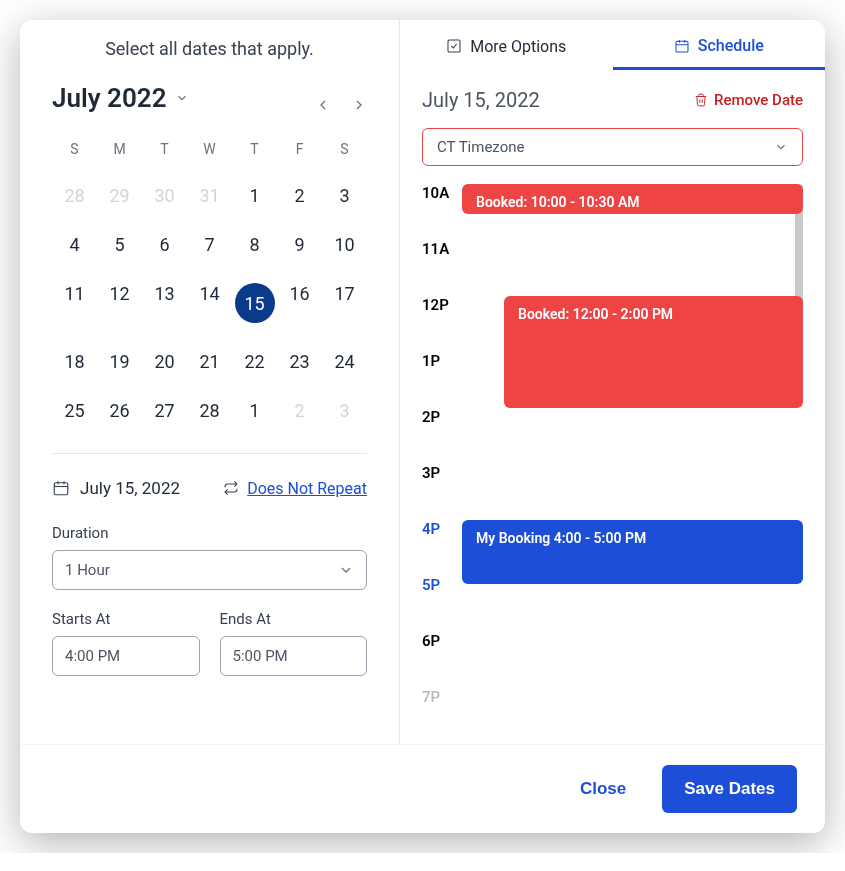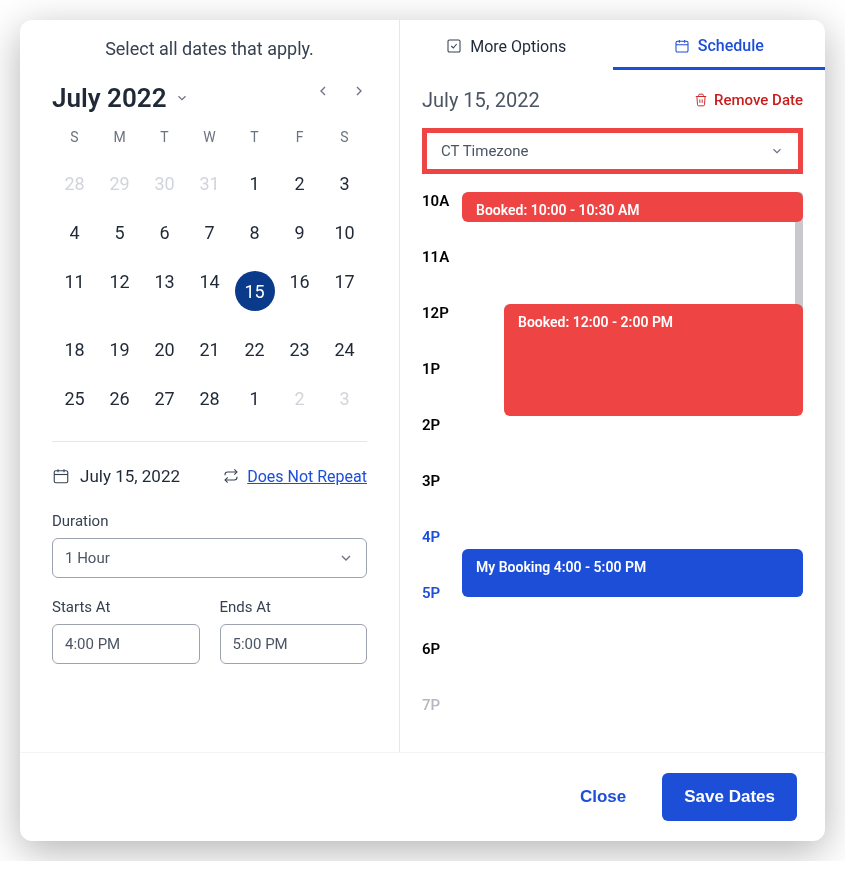--- a/index.html
+++ b/index.html
@@ -27,23 +27,23 @@
       border-right: 1px solid #e5e7eb;
     }
     .instruction {
       text-align: center;
       font-size: 18px;
       color: #374151;
       margin-bottom: 24px;
     }
     .month-header {
       display: flex;
-      align-items: flex-start;
+      align-items: flex-end;
       justify-content: space-between;
-      margin-bottom: 6px;
+      margin-bottom: 18px;
       gap: 41px;
     }
     .month-label-wrap {
       display: flex;
       align-items: center;
       gap: 8px;
       cursor: pointer;
     }
     .month-label {
       font-size: 26px;
@@ -196,22 +196,22 @@
       display: flex;
       align-items: center;
       gap: 6px;
       color: #c81e1e;
       font-size: 15px;
       font-weight: 500;
       cursor: pointer;
     }
     .trash-icon { width: 14px; height: 14px; stroke: #c81e1e; stroke-width: 1.6; fill: none; }
     .tz-select {
-      border: 5px solid #ef4444;
-      border-radius: 0;
+      border: 1px solid #ef4444;
+      border-radius: 6px;
       padding: 9px 14px;
       font-size: 15px;
       color: #4b5563;
       display: flex;
       justify-content: space-between;
       align-items: center;
       cursor: pointer;
       margin-bottom: 18px;
     }
     .schedule {
@@ -482,21 +482,21 @@
               <div class="hour-label active">5P</div>
             </div>
             <div class="hour-row">
               <div class="hour-label">6P</div>
             </div>
             <div class="hour-row">
               <div class="hour-label fade">7P</div>
             </div>
             <div class="event gray" style="top: 0px; height: 30px;">Booked: 10:00 - 10:30 AM</div>
             <div class="event gray" style="top: 112px; height: 112px; margin-left: 42px;">Booked: 12:00 - 2:00 PM</div>
-            <div class="event blue" style="top: 336px; height: 48px; margin-top: 21px;">My Booking 4:00 - 5:00 PM</div>
+            <div class="event blue" style="top: 336px; height: 64px;">My Booking 4:00 - 5:00 PM</div>
           </div>
       </div>
     </div>
   </div>
 
   <div class="footer">
     <button class="btn-close">Close</button>
     <button class="btn-save">Save Dates</button>
   </div>
 </div>

